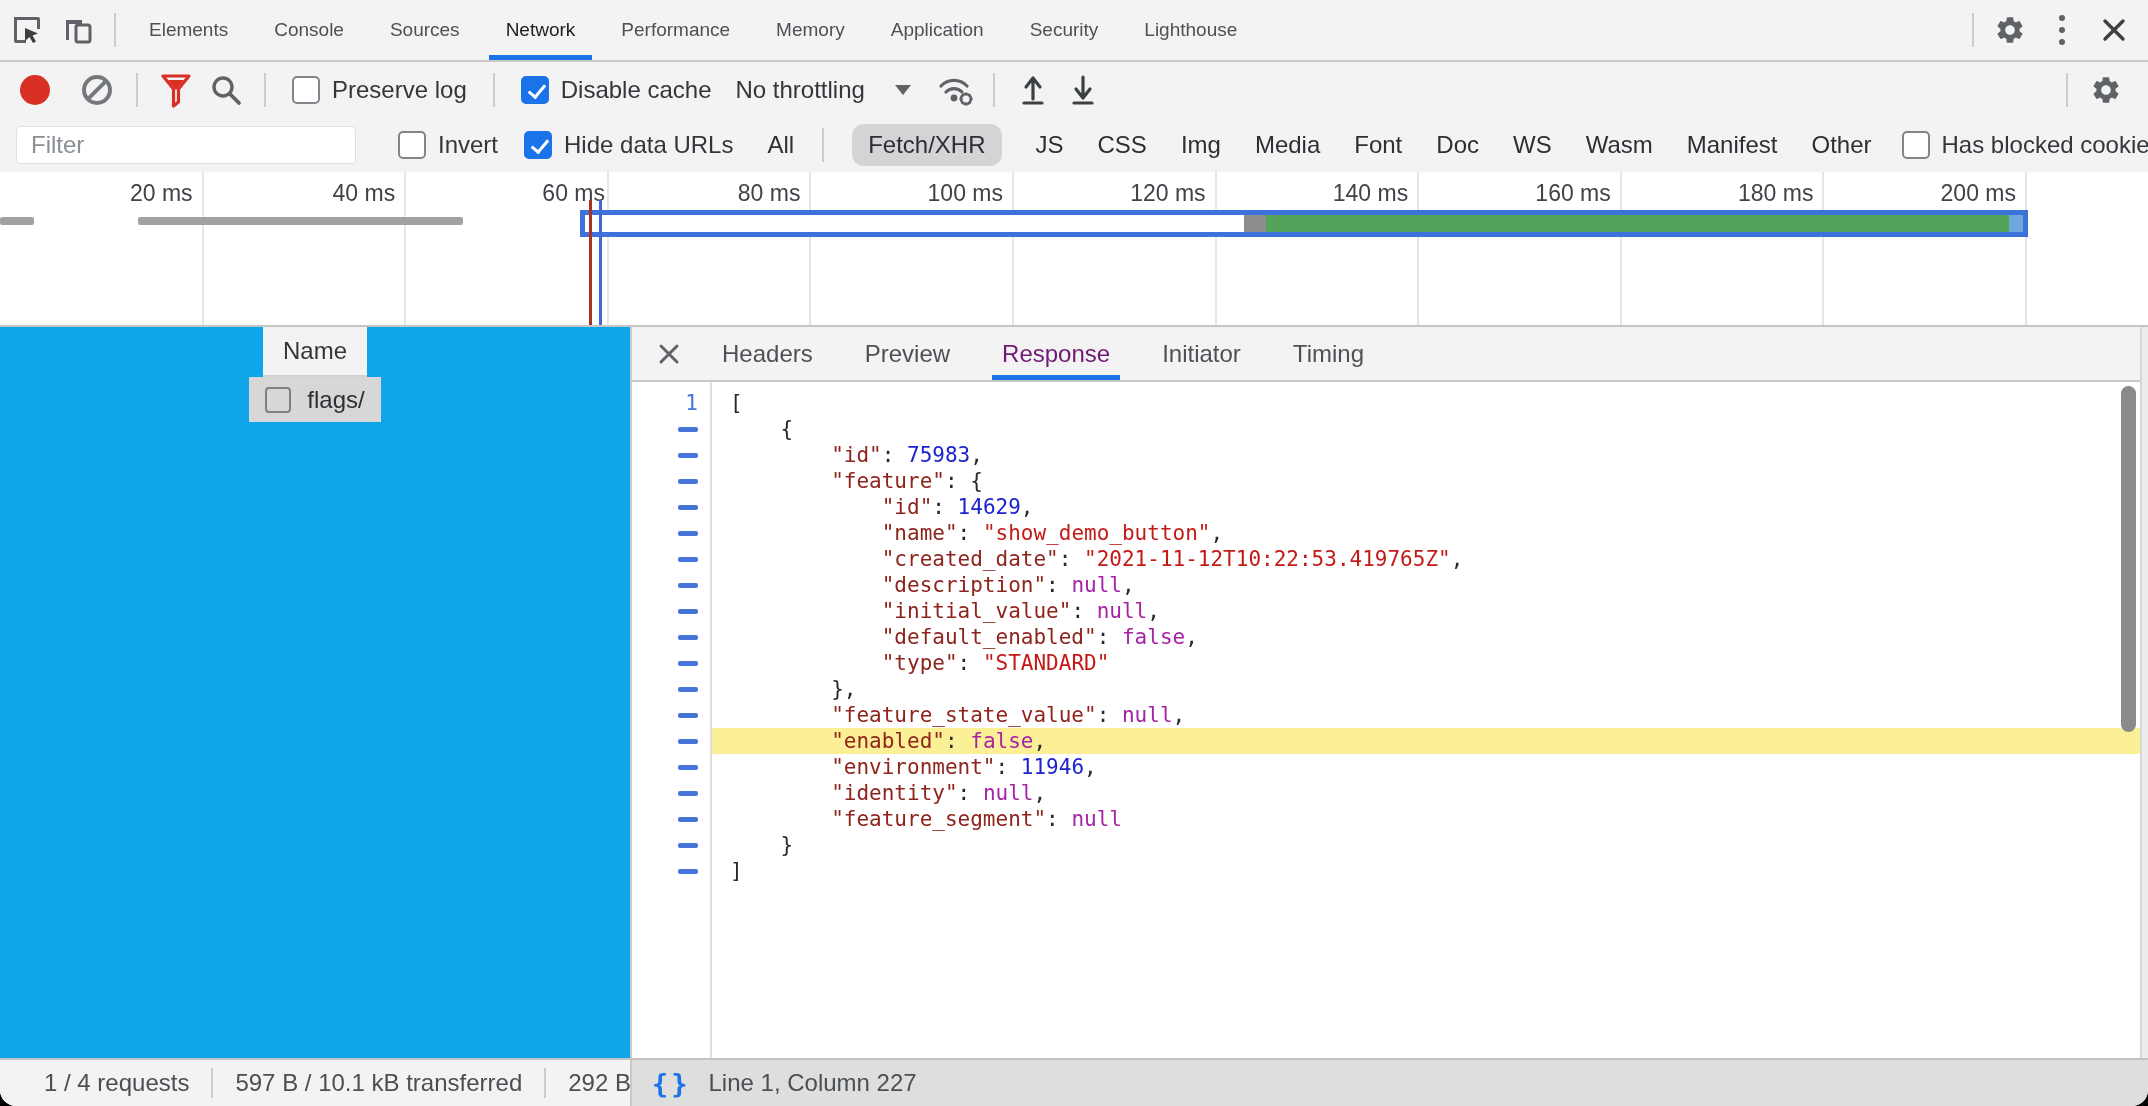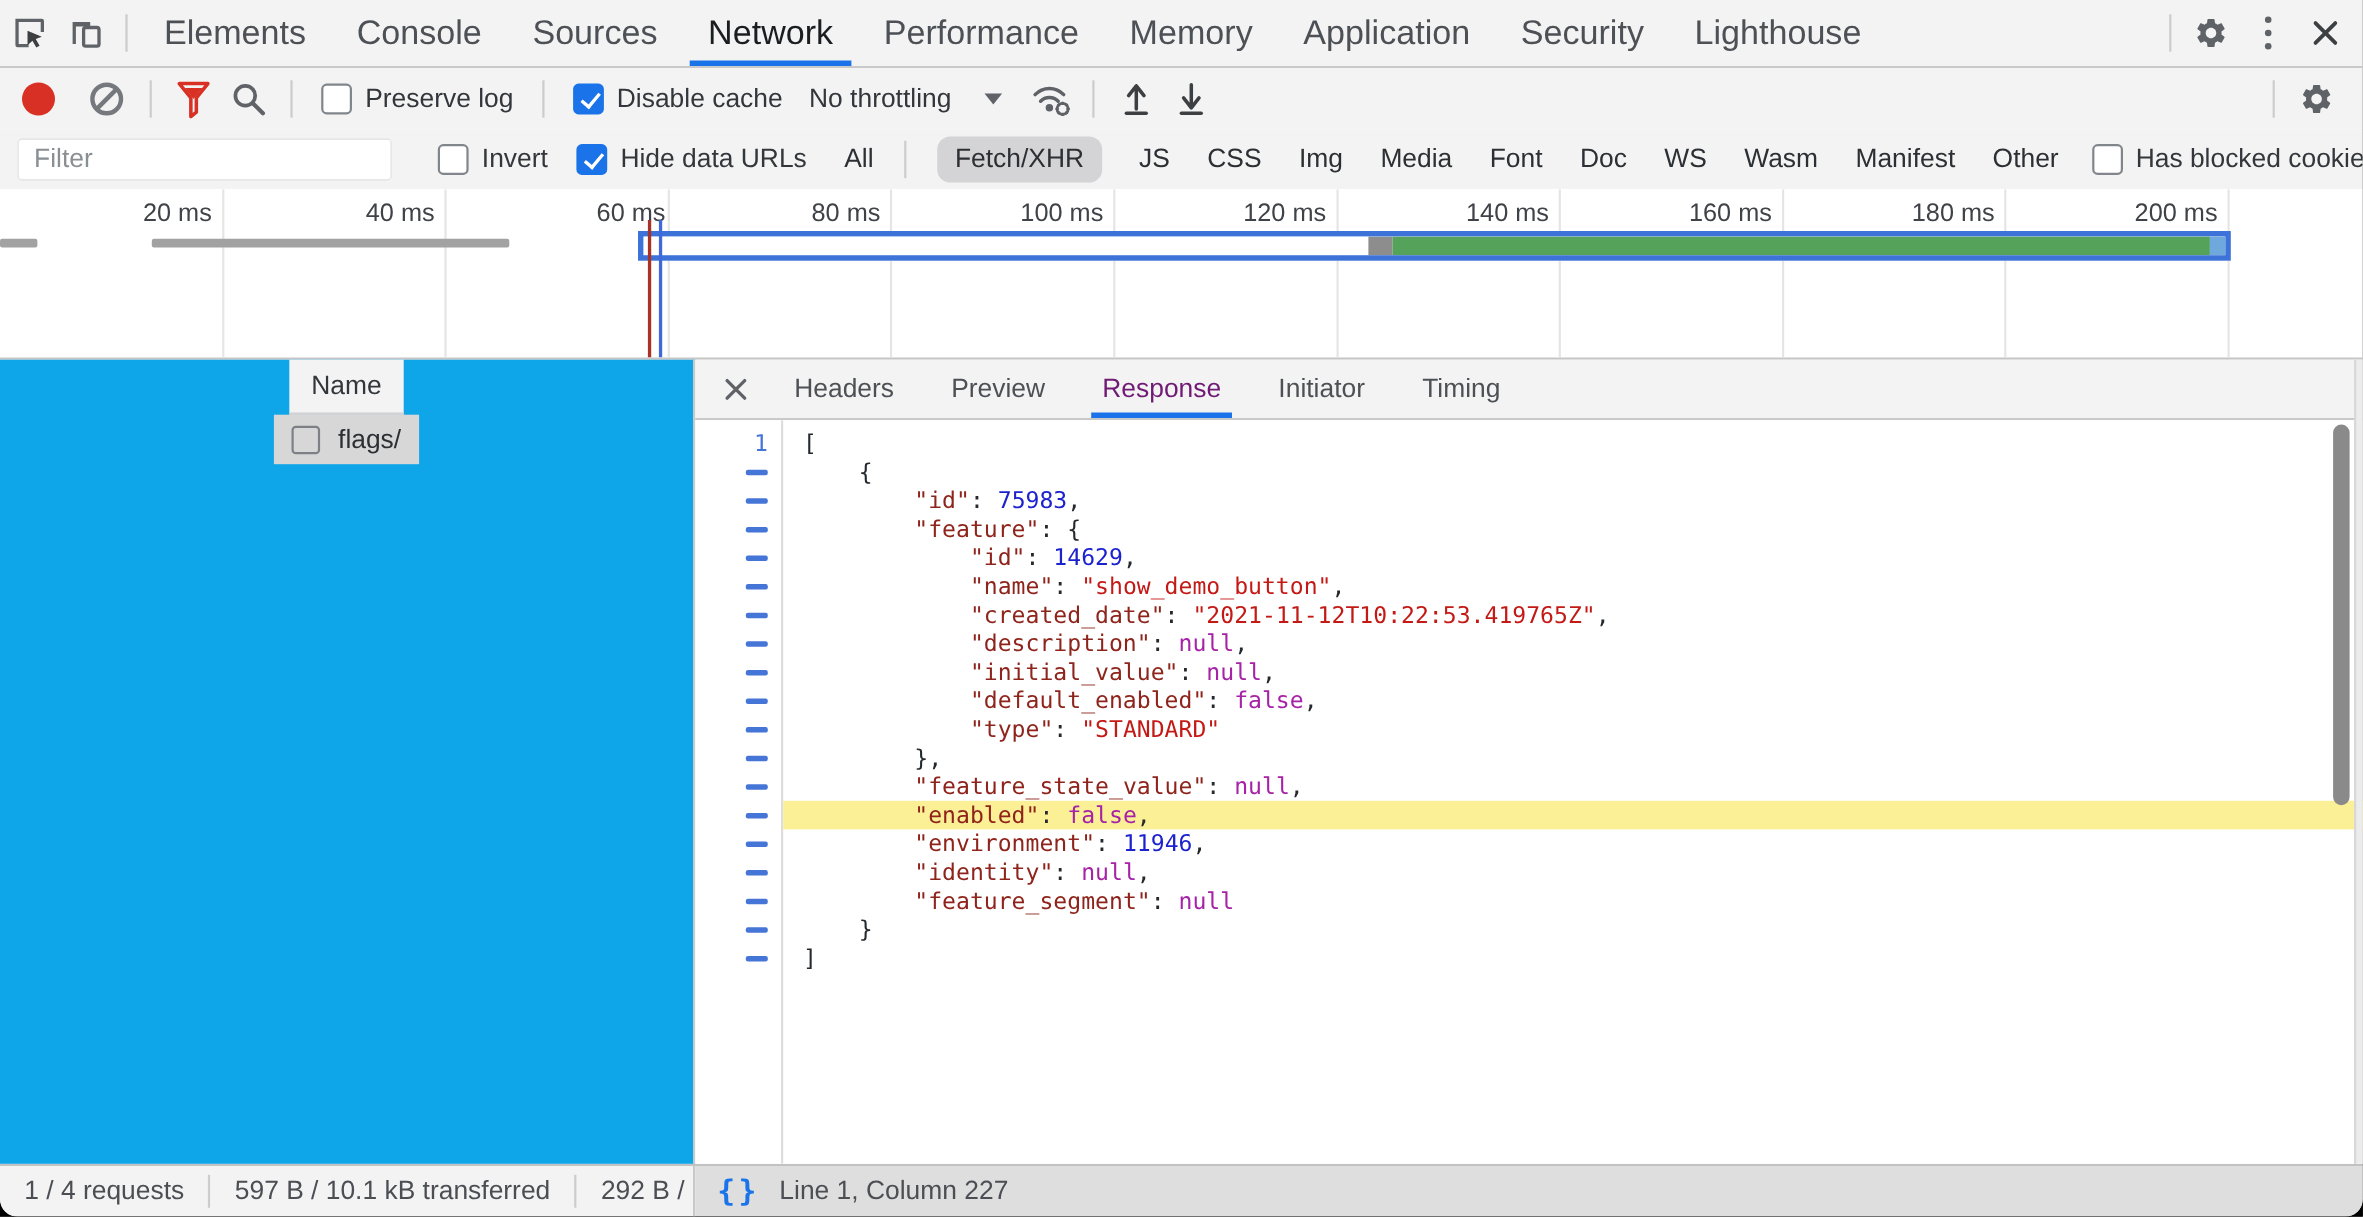--- a/index.html
+++ b/index.html
@@ -6,21 +6,21 @@
   html,body { width:2148px; height:1106px; background:#000; overflow:hidden; }
   body { font-family:"Liberation Sans","DejaVu Sans",sans-serif; color:#33373b; }
   .devtools { width:2148px; height:1106px; background:#fff; display:flex; flex-direction:column;
               border-radius:0 0 16px 16px; overflow:hidden; }
 
   
   .tabbar { height:62px; background:#f3f3f3; border-bottom:2px solid #c9c9c9;
             display:flex; align-items:stretch; flex:none; }
   .tabbar .iconbtn { width:52px; display:flex; align-items:center; justify-content:center; cursor:pointer; }
   .vdiv { width:2px; background:#ccc; height:34px; align-self:center; margin:0 10px; flex:none; }
-  .tab { display:flex; align-items:center; padding:0 23px; font-size:31px; color:#4d5156;
+  .tab { display:flex; align-items:center; padding:0 23px; font-size:19px; color:#4d5156;
          position:relative; cursor:pointer; white-space:nowrap; }
   .tab.active { color:#1b1e21; }
   .tab.active::after { content:""; position:absolute; left:6px; right:6px; bottom:0; height:5px; background:#1a73e8; }
   .spacer { flex:1; }
   .dots-icon { display:flex; flex-direction:column; gap:6px; }
   .dots-icon i { width:6px; height:6px; border-radius:50%; background:#5f6368; display:block; }
 
   
   .nettools { height:56px; background:#f3f3f3; display:flex; align-items:center; padding:0 20px; flex:none; gap:6px; }
   .record-dot { width:30px; height:30px; border-radius:50%; background:#d93025; margin-right:18px; cursor:pointer; }
@@ -95,21 +95,21 @@
                font-family:"DejaVu Sans Mono","Liberation Mono",monospace; font-size:21px; }
   .code-line.hl { background:#fbf096; }
   .t-p { color:#24292e; } .t-k { color:#8e241b; } .t-s { color:#c41a16; }
   .t-n { color:#1c22ce; } .t-a { color:#a622a6; }
   .vscroll-thumb { position:absolute; right:12px; top:4px; width:15px; height:346px; background:#8a8a8a;
                    border-radius:8px; cursor:pointer; }
 
   
   .statusbar { height:48px; border-top:2px solid #c2c2c2; display:flex; flex:none; }
   .status-left { width:632px; flex:none; background:#f3f3f3; display:flex; align-items:center; overflow:hidden;
-                 border-right:2px solid #c9c9c9; }
+                 border-right:2px solid #c9c9c9;padding-left:22px; }
   .stat { font-size:24px; color:#4b4f54; padding:0 22px; border-right:2px solid #ccc; height:30px;
           display:flex; align-items:center; white-space:nowrap; flex:none; }
   .stat:last-child { border-right:none; }
   .status-right { flex:1; background:#dedede; display:flex; align-items:center; gap:18px; padding-left:20px; }
   .fmt-btn { font-family:"DejaVu Sans Mono","Liberation Mono",monospace; font-weight:bold; font-size:27px;
              color:#1a73e8; letter-spacing:3px; cursor:pointer; }
   .pos-text { font-size:24px; color:#4b4f54; }
 
   svg.icn { display:block; }
 </style>

